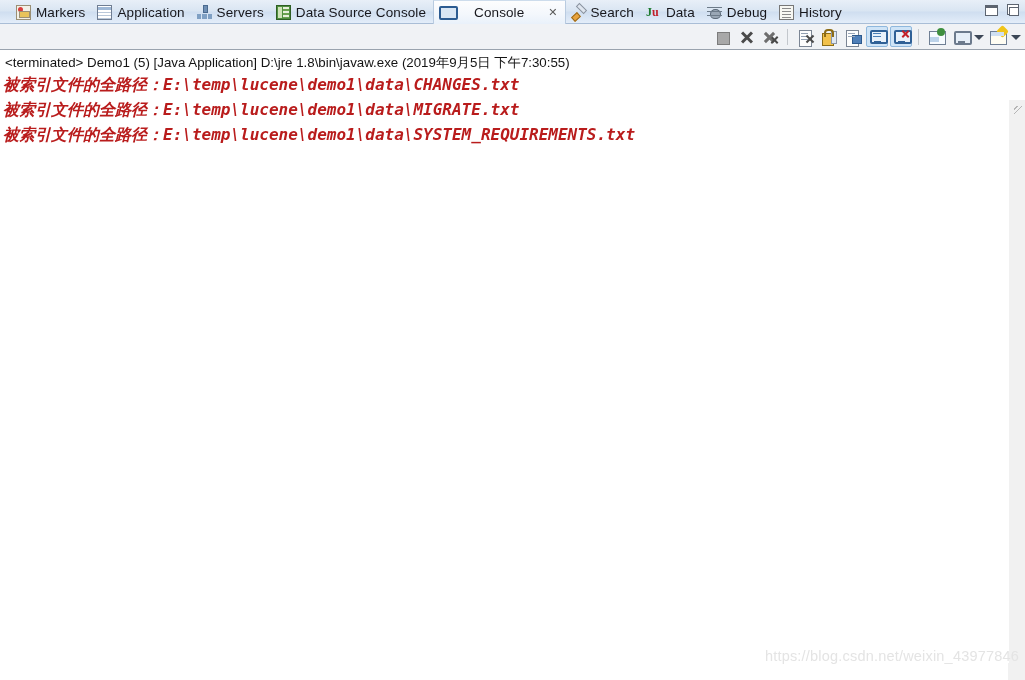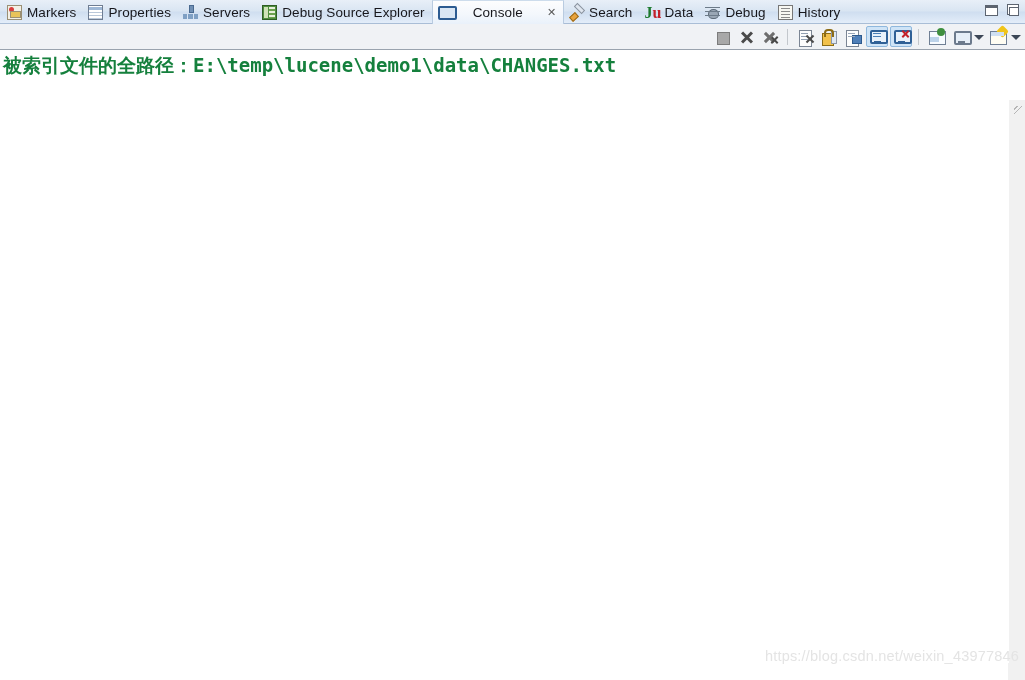--- a/index.html
+++ b/index.html
@@ -20,21 +20,21 @@
 
   
   .tabbar {
     position: absolute;
     left: 0; top: 0;
     width: 1025px; height: 24px;
     background: linear-gradient(to bottom, #e8eff8 0%, #d9e5f2 48%, #cfdef0 52%, #e3edf9 100%);
     border-bottom: 1px solid #a9bdd6;
     display: flex;
     align-items: stretch;
-    padding-left: 2px;
+    padding-left: 11px;
     font-size: 13.5px;
     color: #1a1a1a;
     white-space: nowrap;
   }
   .tab {
     display: flex;
     align-items: center;
     gap: 5px;
     padding: 0 7px 0 5px;
     height: 24px;
@@ -112,21 +112,21 @@
     content:""; position:absolute; left:1px; top:9px; width:6px; height:4px;
     background:#e8a33d; transform: rotate(-42deg); border:1px solid #9a6a1c;
   }
   .ic-search::after {
     content:""; position:absolute; left:5px; top:1px; width:9px; height:3px;
     background:#dfe6ef; transform: rotate(45deg); border:1px solid #8a93a0;
   }
 
   .ic-junit {
     font-family: "Liberation Serif", serif;
-    font-size: 16px; font-weight: bold; line-height: 15px;
+    font-size: 12px; font-weight: bold; line-height: 15px;
   }
   .ic-junit .j { color:#1c7a2e; }
   .ic-junit .u { color:#c2202a; }
 
   .ic-debug::before {
     content:""; position:absolute; left:3px; top:4px; width:9px; height:8px;
     background:#9aa7b5; border-radius:50% 50% 45% 45%; border:1px solid #5d6b79;
   }
   .ic-debug::after {
     content:""; position:absolute; left:0px; top:2px; width:15px; height:1px;
@@ -345,25 +345,26 @@
     font-family: "Liberation Sans", sans-serif;
     font-size: 13.3px;
     color: #141414;
     line-height: 19px;
     padding-left: 2px;
     white-space: nowrap;
   }
   .out-line {
     font-family: "DejaVu Sans Mono", monospace;
     font-weight: bold;
-    font-size: 19px;
-    color: #15803d;
+    font-size: 16px;
+    color: #b91c1c;
     line-height: 25px;
     white-space: pre;
     letter-spacing: 0px;
+    font-style: italic;
   }
   .out-line.summary { letter-spacing: 0px; }
 
   
   .vscroll {
     position:absolute;
     right:0; top:50px;
     width:17px; height:630px;
     background:#f1f1f1;
     border-left:1px solid #ffffff;
@@ -404,31 +405,31 @@
 
   <div class="tabbar">
 
     <div class="tab">
       <span class="ic ic-markers"></span>
       <span class="label">Markers</span>
     </div>
 
     <div class="tab">
       <span class="ic ic-properties"></span>
-      <span class="label">Properties</span>
+      <span class="label">Application</span>
     </div>
 
     <div class="tab">
       <span class="ic ic-servers"></span>
       <span class="label">Servers</span>
     </div>
 
     <div class="tab">
       <span class="ic ic-dse"></span>
-      <span class="label">Debug Source Explorer</span>
+      <span class="label">Data Source Console</span>
     </div>
 
     <div class="tab active">
       <span class="ic ic-console"></span>
       <span class="label">Console</span>
       <span class="tab-close">✕</span>
     </div>
 
     <div class="tab">
       <span class="ic ic-search"></span>
@@ -493,22 +494,25 @@
     <span class="caret"></span>
     <span class="tbtn g-newview">
         <span class="star"></span>
       </span>
     <span class="caret"></span>
   </div>
 
   <div class="console-wrap">
     <div class="console-body">
 
+      <div class="term-line">&lt;terminated&gt; Demo1 (5) [Java Application] D:\jre 1.8\bin\javaw.exe (2019年9月5日 下午7:30:55)</div>
 
       <div class="out-line">被索引文件的全路径：E:\temp\lucene\demo1\data\CHANGES.txt</div>
+      <div class="out-line">被索引文件的全路径：E:\temp\lucene\demo1\data\MIGRATE.txt</div>
+      <div class="out-line">被索引文件的全路径：E:\temp\lucene\demo1\data\SYSTEM_REQUIREMENTS.txt</div>
 
     </div>
 
     <div class="vscroll">
       <div class="thumb">
           <span class="grip"></span>
         </div>
     </div>
     <div class="hscroll-corner"></div>
 

